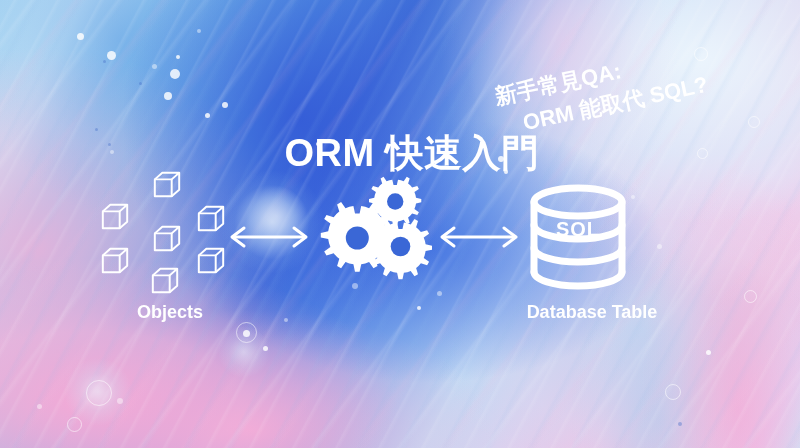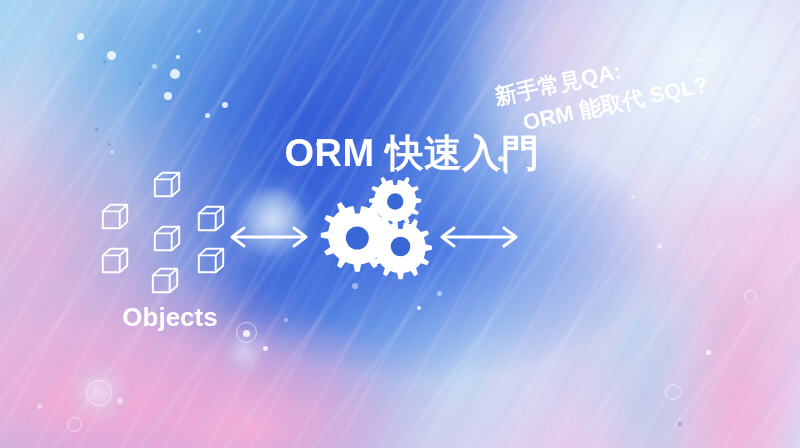--- a/index.html
+++ b/index.html
@@ -125,21 +125,21 @@
     transform: rotate(-12deg);
     transform-origin: left top;
     white-space: nowrap;
   }
   #qa-note .qa-line-2 { padding-left: 22px; display:block; }
 
   .caption {
     position: absolute;
     top: 302px;
     color: #ffffff;
-    font-size: 26px;
+    font-size: 18px;
     font-weight: bold;
     white-space: nowrap;
     text-align: center;
   }
   #caption-objects { left: 60px;  width: 220px; }
   #caption-orm     { left: 268px; width: 180px; }
   #caption-db      { left: 452px; width: 280px; }
 
   
   #cubes { position: absolute; left: 100px; top: 162px; width: 140px; height: 135px; }
@@ -319,16 +319,30 @@
   </div>
 
   <div class="arrow" id="arrow-right">
     <svg viewBox="0 0 94 26">
       <line x1="12" y1="13" x2="82" y2="13" stroke="#ffffff" stroke-width="3"></line>
       <polyline points="22,4 10,13 22,22" fill="none" stroke="#ffffff" stroke-width="3" stroke-linecap="round" stroke-linejoin="round"></polyline>
       <polyline points="72,4 84,13 72,22" fill="none" stroke="#ffffff" stroke-width="3" stroke-linecap="round" stroke-linejoin="round"></polyline>
     </svg>
   </div>
 
+  <div id="db">
+    <svg viewBox="0 0 108 106">
+      <g fill="none" stroke="#ffffff" stroke-width="7" stroke-linecap="round">
+        <ellipse cx="54" cy="18" rx="44" ry="14"></ellipse>
+        <path d="M10 18 L10 88"></path>
+        <path d="M98 18 L98 88"></path>
+        <path d="M10 88 a44 14 0 0 0 88 0"></path>
+        <path d="M10 41 a44 14 0 0 0 88 0"></path>
+        <path d="M10 64 a44 14 0 0 0 88 0"></path>
+      </g>
+    </svg>
+    <div id="db-sql-text">SQL</div>
+  </div>
 
   <div class="caption" id="caption-objects">Objects</div>
+  <div class="caption" id="caption-db">Database Table</div>
 
 </div>
 
 </body></html>

